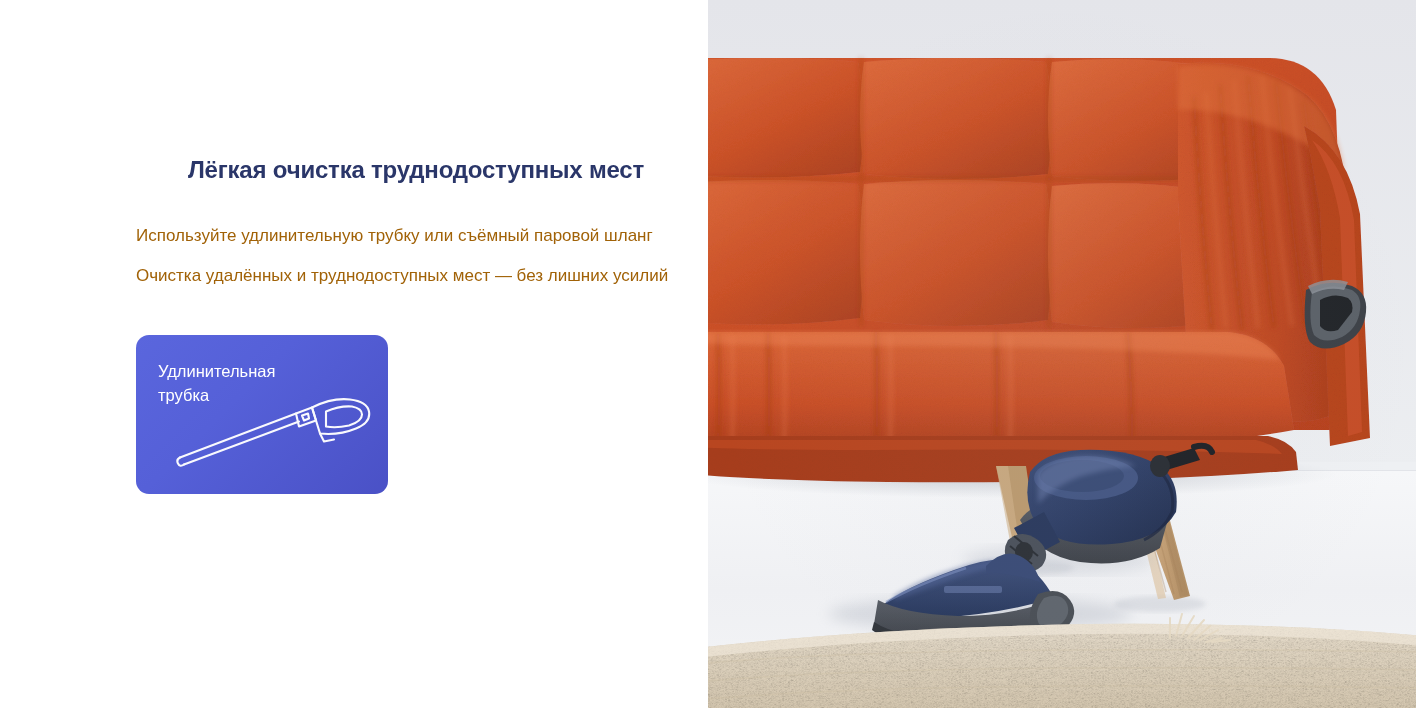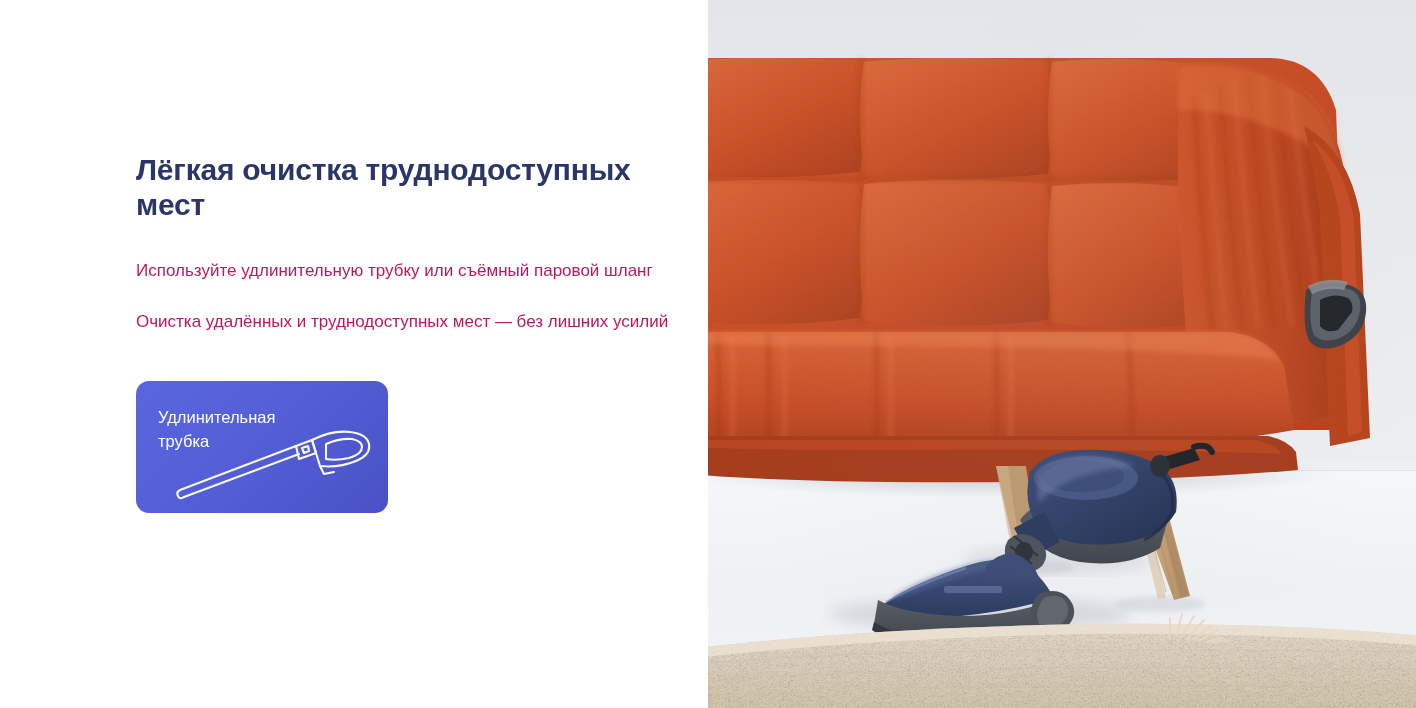--- a/index.html
+++ b/index.html
@@ -6,31 +6,31 @@
   html,body { width:1416px; height:708px; overflow:hidden; background:#ffffff;
     font-family:"Liberation Sans", sans-serif; }
 
   .page { position:relative; width:1416px; height:708px; background:#ffffff; display:flex; }
 
   
   .left-panel { position:relative; width:708px; height:708px; background:#ffffff; flex:0 0 708px; }
 
   .content { position:absolute; left:136px; top:152px; width:560px; }
 
-  .headline { font-size:30px; line-height:35px; font-weight:bold; color:#2a3669;
-    letter-spacing:-0.2px; }
+  .headline { font-size:24px; line-height:35px; font-weight:bold; color:#2a3669;
+    letter-spacing:-0.2px;text-align:center; }
 
   .body-block { margin-top:36px; }
-  .body-para { font-size:17px; line-height:26px; color:#be185d; font-weight:400; }
-  .body-para + .body-para { margin-top:25px; }
+  .body-para { font-size:17px; line-height:26px; color:#a16207; font-weight:400; }
+  .body-para + .body-para { margin-top:14px; }
 
   
   .cards { display:flex; gap:22px; margin-top:46px; }
 
-  .card { position:relative; width:252px; height:132px; border-radius:13px;
+  .card { position:relative; width:252px; height:159px; border-radius:13px;
     overflow:hidden; background:linear-gradient(135deg,#5a66dd 0%,#5560d8 40%,#4a51c6 100%);
     flex:0 0 252px; }
   .card-label { position:absolute; left:22px; top:24px; z-index:3;
     font-size:16.5px; line-height:24px; color:#ffffff; font-weight:400;
     white-space:pre-line; }
   .card-art { position:absolute; inset:0; z-index:2; }
   .card-art svg { display:block; width:100%; height:100%; }
 
   
   .photo { position:relative; width:708px; height:708px; flex:0 0 708px;

